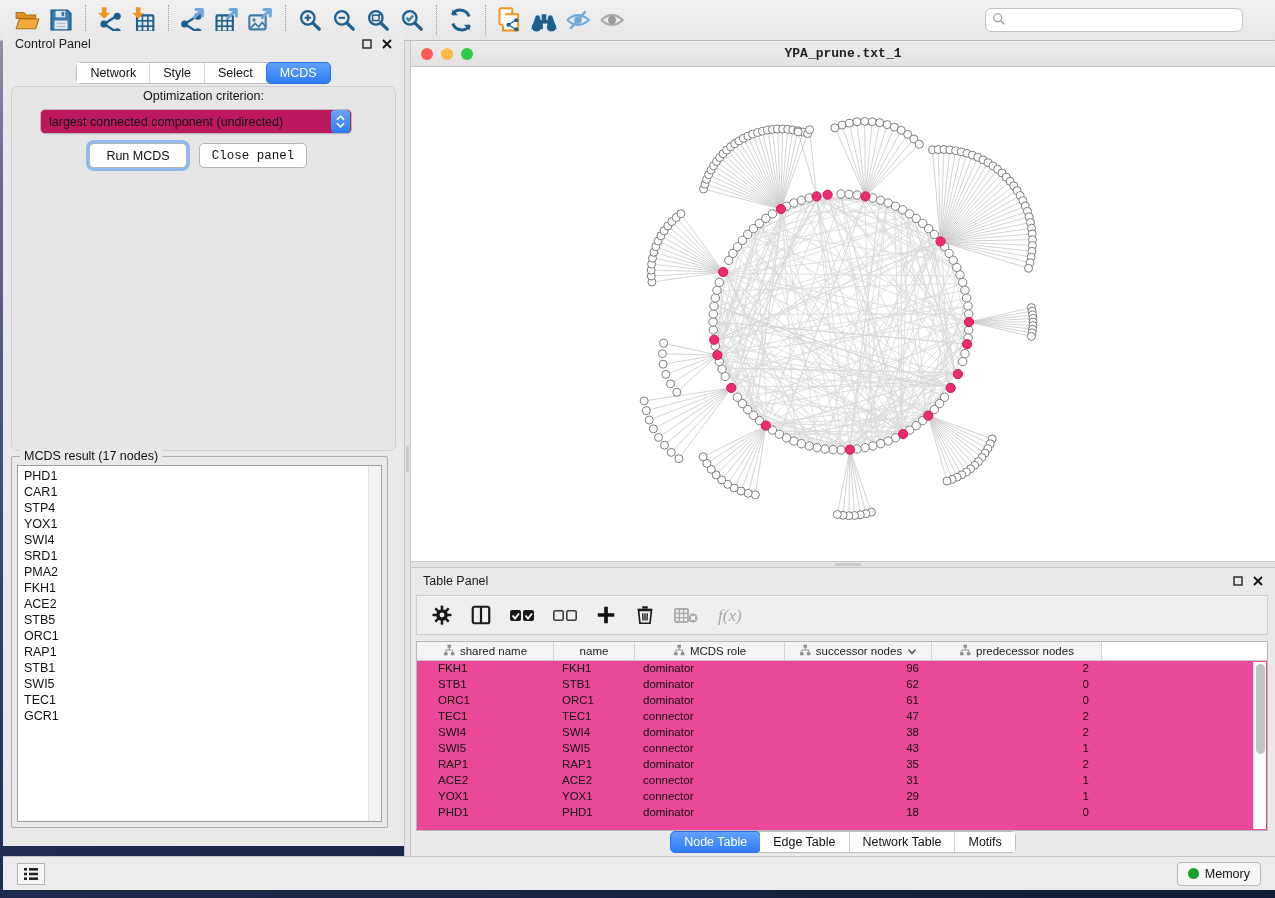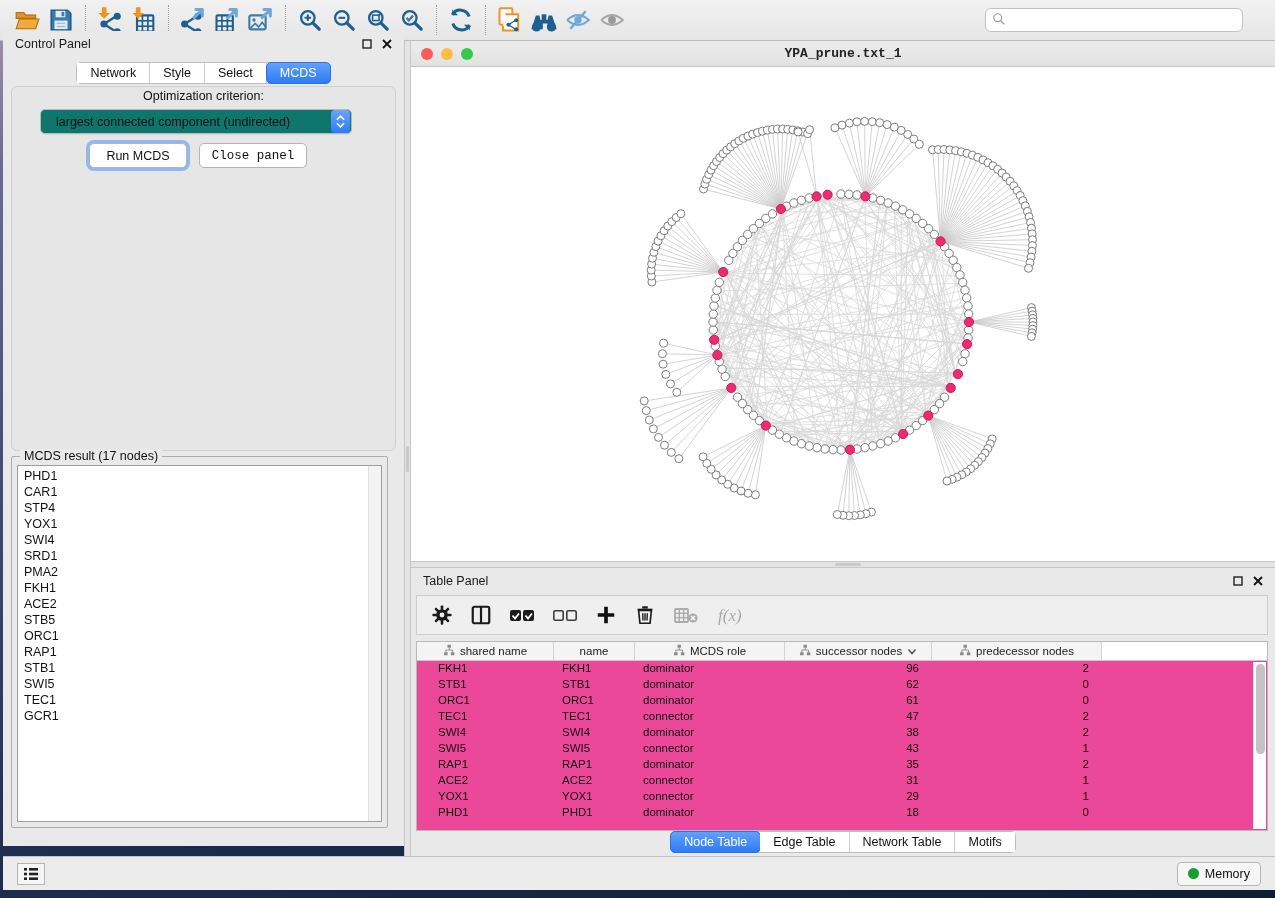--- a/index.html
+++ b/index.html
@@ -39,23 +39,23 @@
 
   #cp-tabs { position:absolute; left:0; top:31px; width:100%; display:flex; justify-content:center; }
   .tabgroup { display:flex; background:#fff; border:1px solid #bdbdbd; border-radius:5px; overflow:visible; }
   .tabseg { padding:3px 13px; font-size:12.5px; border-right:1px solid #cfcfcf; background:#fff; color:#111; cursor:default; }
   .tabseg:last-child { border-right:none; }
   .tabseg.sel { background:linear-gradient(#62a1f8,#2d7bf6); color:#fff; border-radius:5px; margin:-1px; border:1px solid #2a72e4; }
 
   #cp-subpanel { position:absolute; left:8px; top:55px; width:385px; height:365px;
     background:#e6e6e6; border:1px solid #d0d0d0; border-radius:6px; }
   #opt-label { position:absolute; left:0; top:58px; width:100%; text-align:center; font-size:12.5px; }
-  #opt-select { position:absolute; left:37px; top:78px; width:312px; height:25px; background:#0f766e;
+  #opt-select { position:absolute; left:37px; top:78px; width:312px; height:25px; background:#be185d;
     border:1px solid #b9b9b9; border-radius:5px; display:flex; align-items:center;
-    padding-left:15px; font-size:12.5px; box-shadow:0 1px 1px rgba(0,0,0,.06); }
+    padding-left:8px; font-size:12.5px; box-shadow:0 1px 1px rgba(0,0,0,.06); }
   #opt-stepper { margin-left:auto; width:19px; height:23px; border-radius:4px;
     background:linear-gradient(#6aa6f9,#2d7bf6); display:flex; flex-direction:column;
     align-items:center; justify-content:center; gap:1px; margin-right:1px; }
   .btn { position:absolute; top:112px; height:25px; background:#fff; border:1px solid #b5b5b5;
     border-radius:5px; font-size:12.5px; display:flex; align-items:center; justify-content:center;
     font-family:"Liberation Sans",sans-serif; }
   #run-btn { left:86px; width:98px; box-shadow:0 0 0 3px rgba(100,160,248,.65); }
   #closepanel-btn { left:196px; width:108px;font-family:Liberation Mono, monospace; }
 
   #mcds-fieldset { position:absolute; left:8px; top:425px; width:377px; height:372px;

